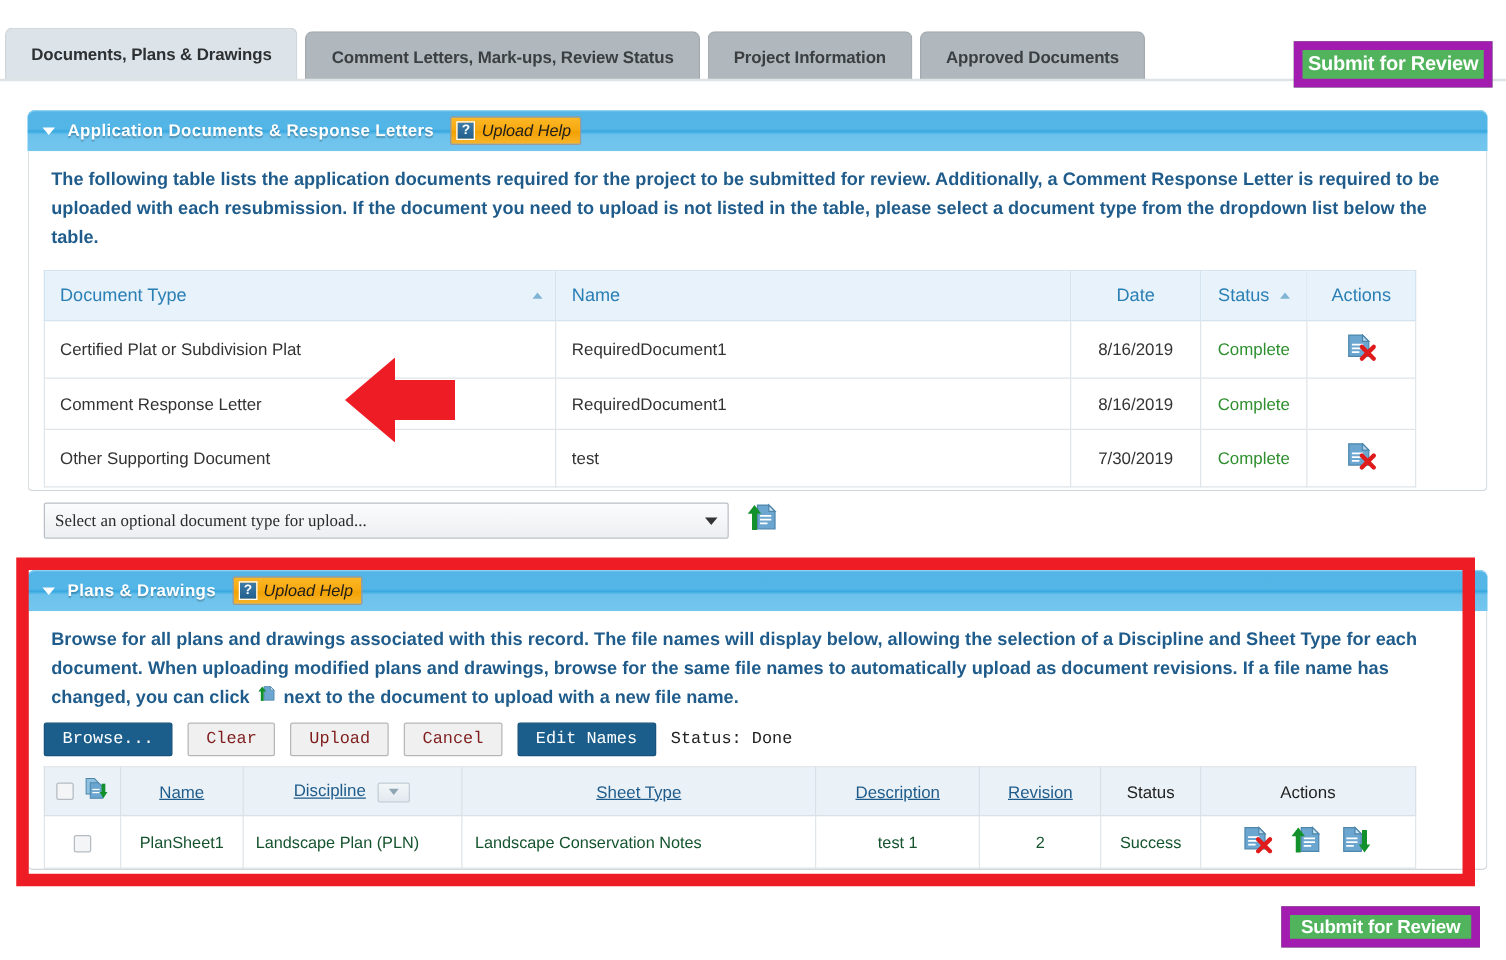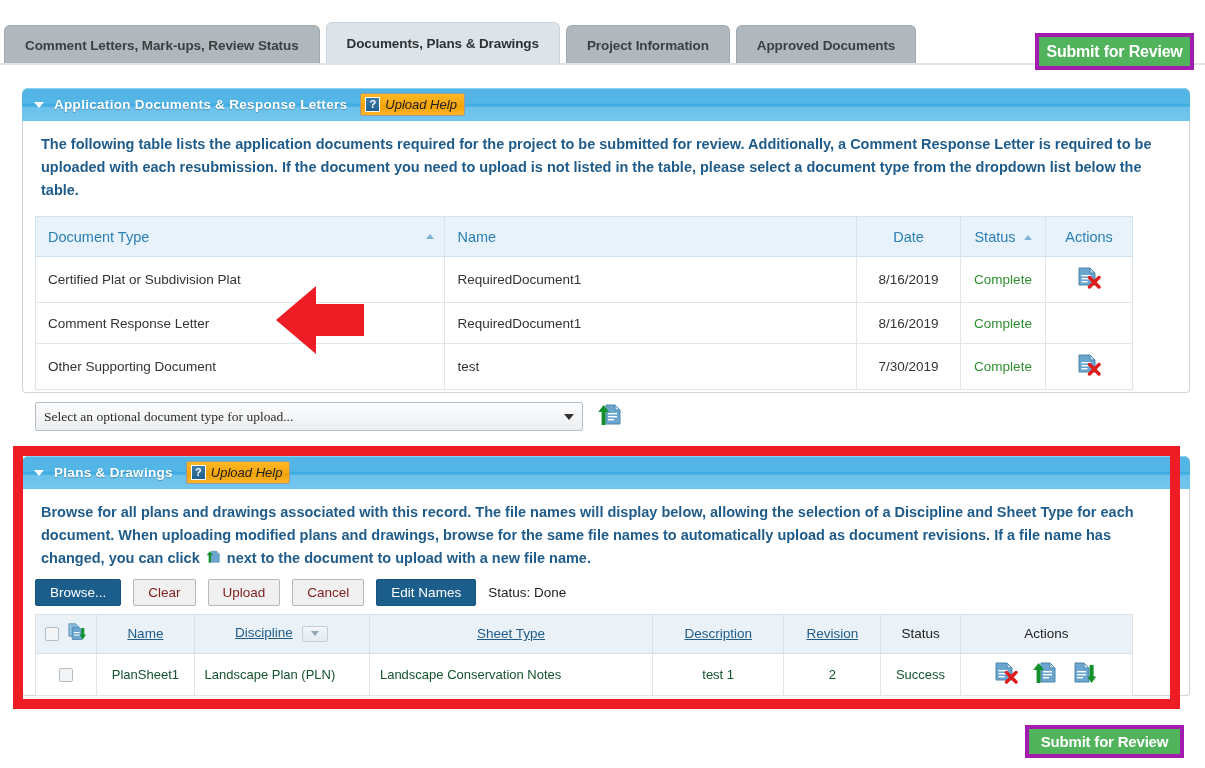--- a/index.html
+++ b/index.html
@@ -38,21 +38,21 @@
     height: 42px;
   }
   .tabline {
     position: absolute; left:0; top: 63px; width: 1205px; height: 2px;
     background: #dfe3e6;
   }
 
   
   .submit-btn {
     background: #51b45d;
-    border: 4px solid #a21caf;
+    border: 7px solid #a21caf;
     color: #ffffff;
     font-size: 16px; font-weight: bold;
     display: flex; align-items: center; justify-content: center;
     letter-spacing: -0.2px;
   }
   #submit-top {
     position: absolute; right: 11px; top: 33px;
     width: 159px; height: 37px;
   }
   #submit-bottom {
@@ -210,20 +210,21 @@
     width: 26px;height:16px;margin-left:6px;
     background: linear-gradient(to bottom,#f2f6f9,#e3eaf0);
     border:1px solid #c3ced6;border-radius:2px;vertical-align: middle;
   }
   .mini-caret{width:0;height:0;border-left:4px solid transparent;border-right:4px solid transparent;border-top:5px solid #8fa6b5;}
 
   
   .btn-row {
     display: flex; align-items: center; gap: 12px;
     margin: 6px 0 0 12px;
+    font-family: Liberation Mono, monospace;
   }
   .btn {
     height: 27px;
     padding: 0 14px;
     display: flex; align-items: center; justify-content: center;
     font-size: 13.5px;
     border-radius: 2px;
   }
   .btn-primary {
     background: #1b5e8c; color: #ffffff; border: 1px solid #16527b;
@@ -250,25 +251,25 @@
     border: 10px solid #ee1c25;
     pointer-events: none;
   }
 </style>
 </head>
 <body>
 
 <div class="page">
 
   <div class="tabbar">
+    <div class="tab active">
+        <span>Documents, Plans &amp; Drawings</span>
+      </div>
     <div class="tab">
         <span>Comment Letters, Mark-ups, Review Status</span>
-      </div>
-    <div class="tab active">
-        <span>Documents, Plans &amp; Drawings</span>
       </div>
     <div class="tab">
         <span>Project Information</span>
       </div>
     <div class="tab">
         <span>Approved Documents</span>
       </div>
   </div>
   <div class="tabline"></div>
 

